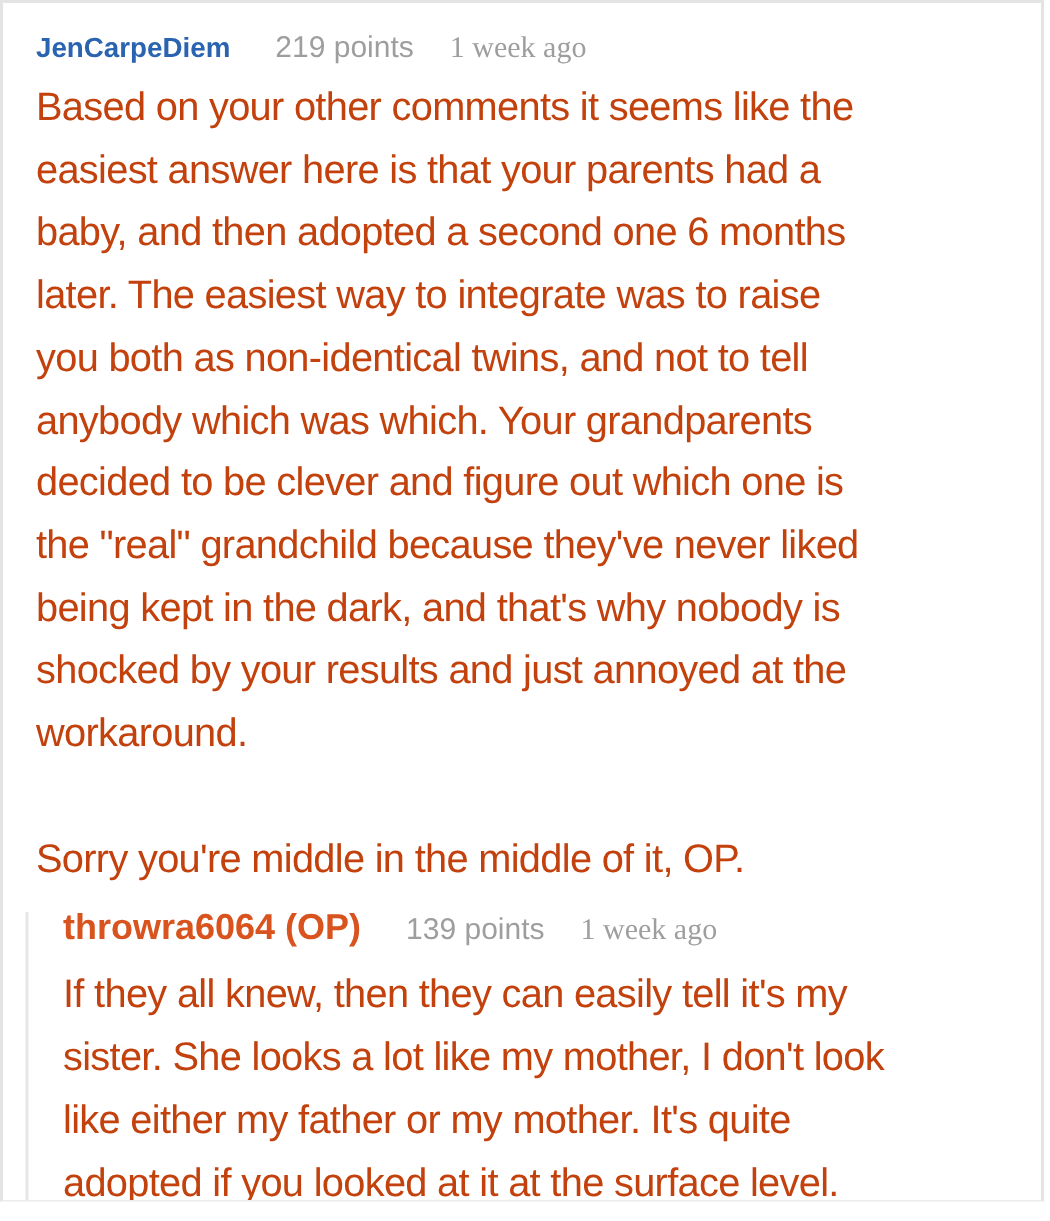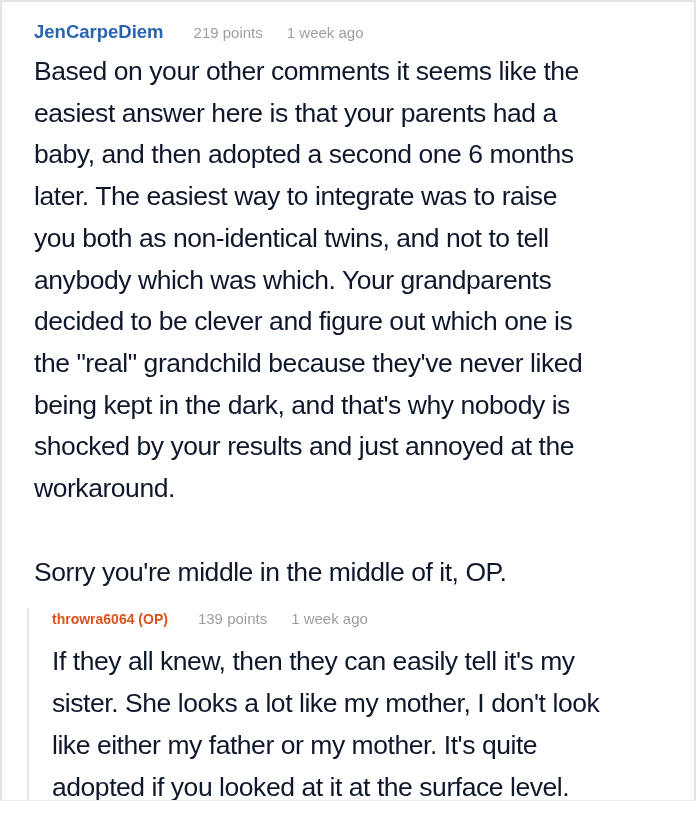--- a/index.html
+++ b/index.html
@@ -14,47 +14,47 @@
   .card {
     position: absolute;
     top: 0;
     left: 0;
     width: 696px;
     height: 801px;
     box-sizing: border-box;
     background: #ffffff;
     border: 2px solid #e4e4e4;
     border-bottom: 1px solid #ececec;
-    padding: 17px 14px 0 32px;
+    padding: 17px 14px 0 22px;
     overflow: hidden;
   }
   .c-header {
     display: flex;
     align-items: baseline;
     line-height: 25px;
     white-space: nowrap;
   }
   .author {
     font-weight: bold;
     font-size: 18.5px;
     text-decoration: none;
     cursor: pointer;
   }
   .author.blue { color: #2a63b0; }
-  .author.orange { color: #d9531f; font-size: 14px; }
+  .author.orange { color: #d9531f; font-size: 24px; }
   .meta {
     color: #9e9e9e;
-    font-size: 15px;
+    font-size: 20px;
   }
   .meta.points { margin-left: 30px; }
-  .meta.age { margin-left: 24px; }
+  .meta.age { margin-left: 24px; font-family: Liberation Serif, serif; }
   .c-body {
     font-size: 26.5px;
     line-height: 41.7px;
-    color: #0f172a;
+    color: #c2410c;
     letter-spacing: -0.45px;
     white-space: pre-line;
   }
   .comment-body { margin-top: 6px; }
   .comment-body-2 { margin-top: 42px; }
   .reply {
     position: relative;
     margin-top: 13px;
     margin-left: -7px;
     padding-left: 25px;

